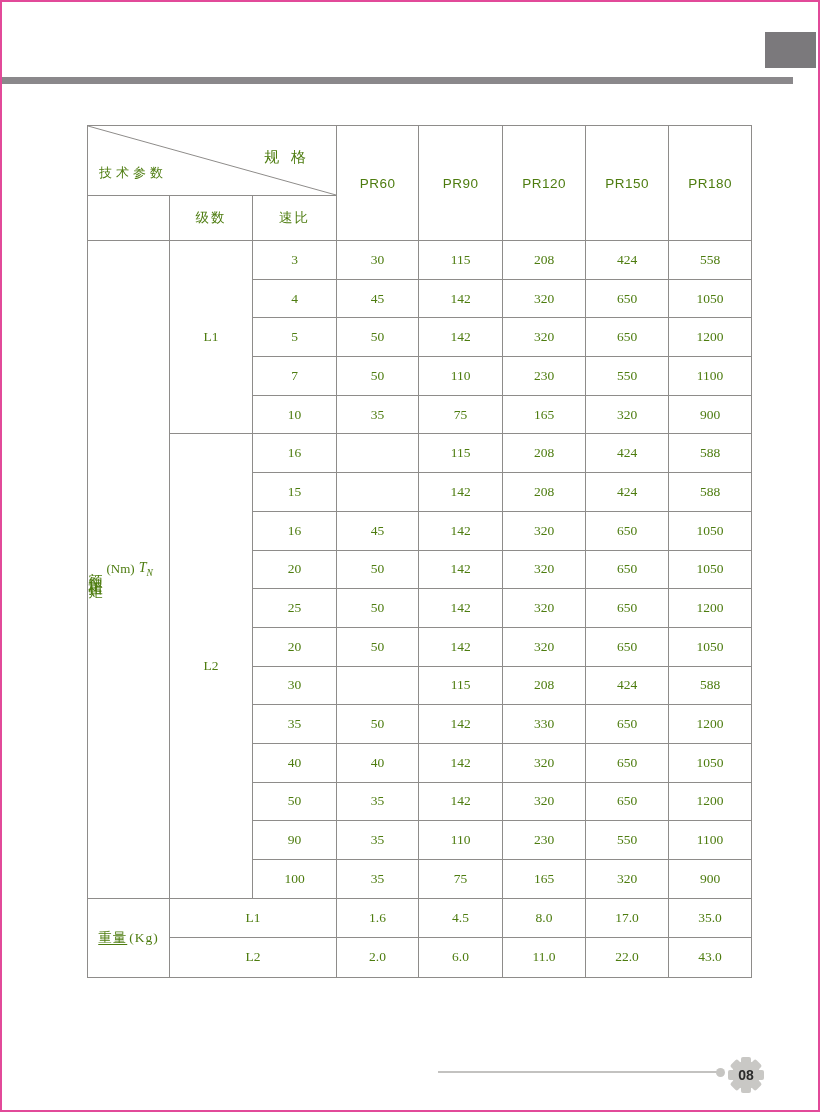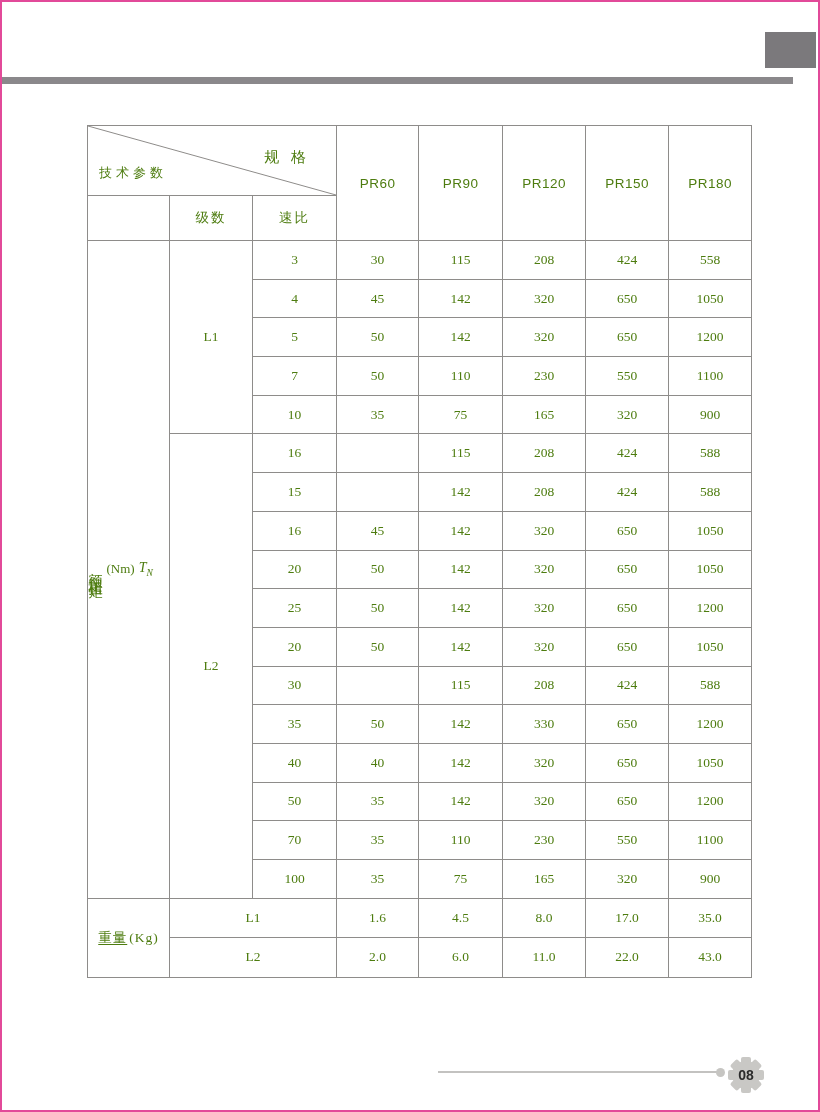--- a/index.html
+++ b/index.html
@@ -202,21 +202,21 @@
     </tr>
     <tr class="dr">
       <td class="shade">50</td>
       <td class="shade">35</td>
       <td class="shade">142</td>
       <td class="shade">320</td>
       <td class="shade">650</td>
       <td class="shade">1200</td>
     </tr>
     <tr class="dr">
-      <td>70</td>
+      <td>90</td>
       <td>35</td>
       <td>110</td>
       <td>230</td>
       <td>550</td>
       <td>1100</td>
     </tr>
     <tr class="dr">
       <td class="shade">100</td>
       <td class="shade">35</td>
       <td class="shade">75</td>

